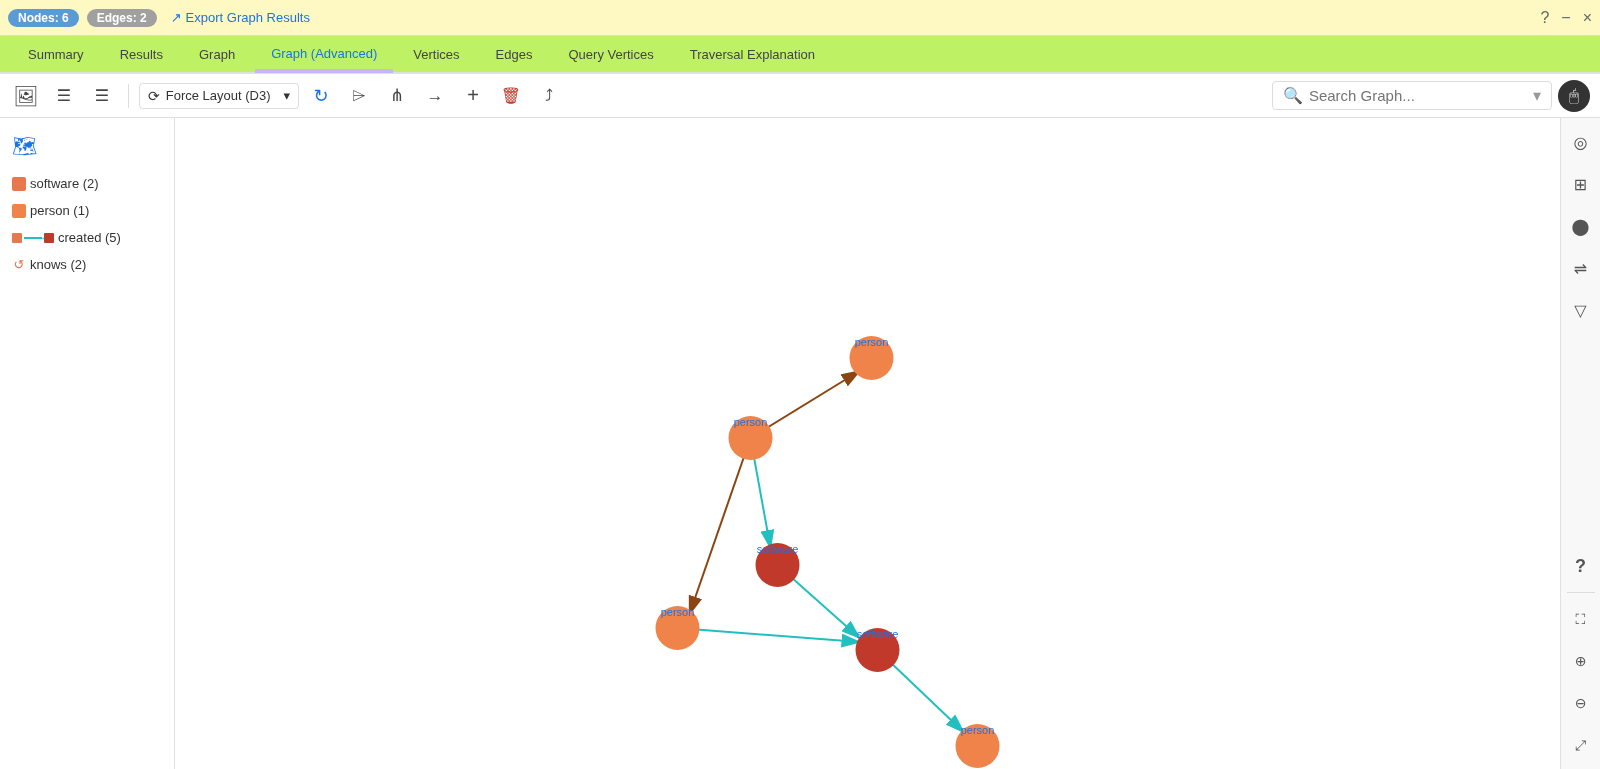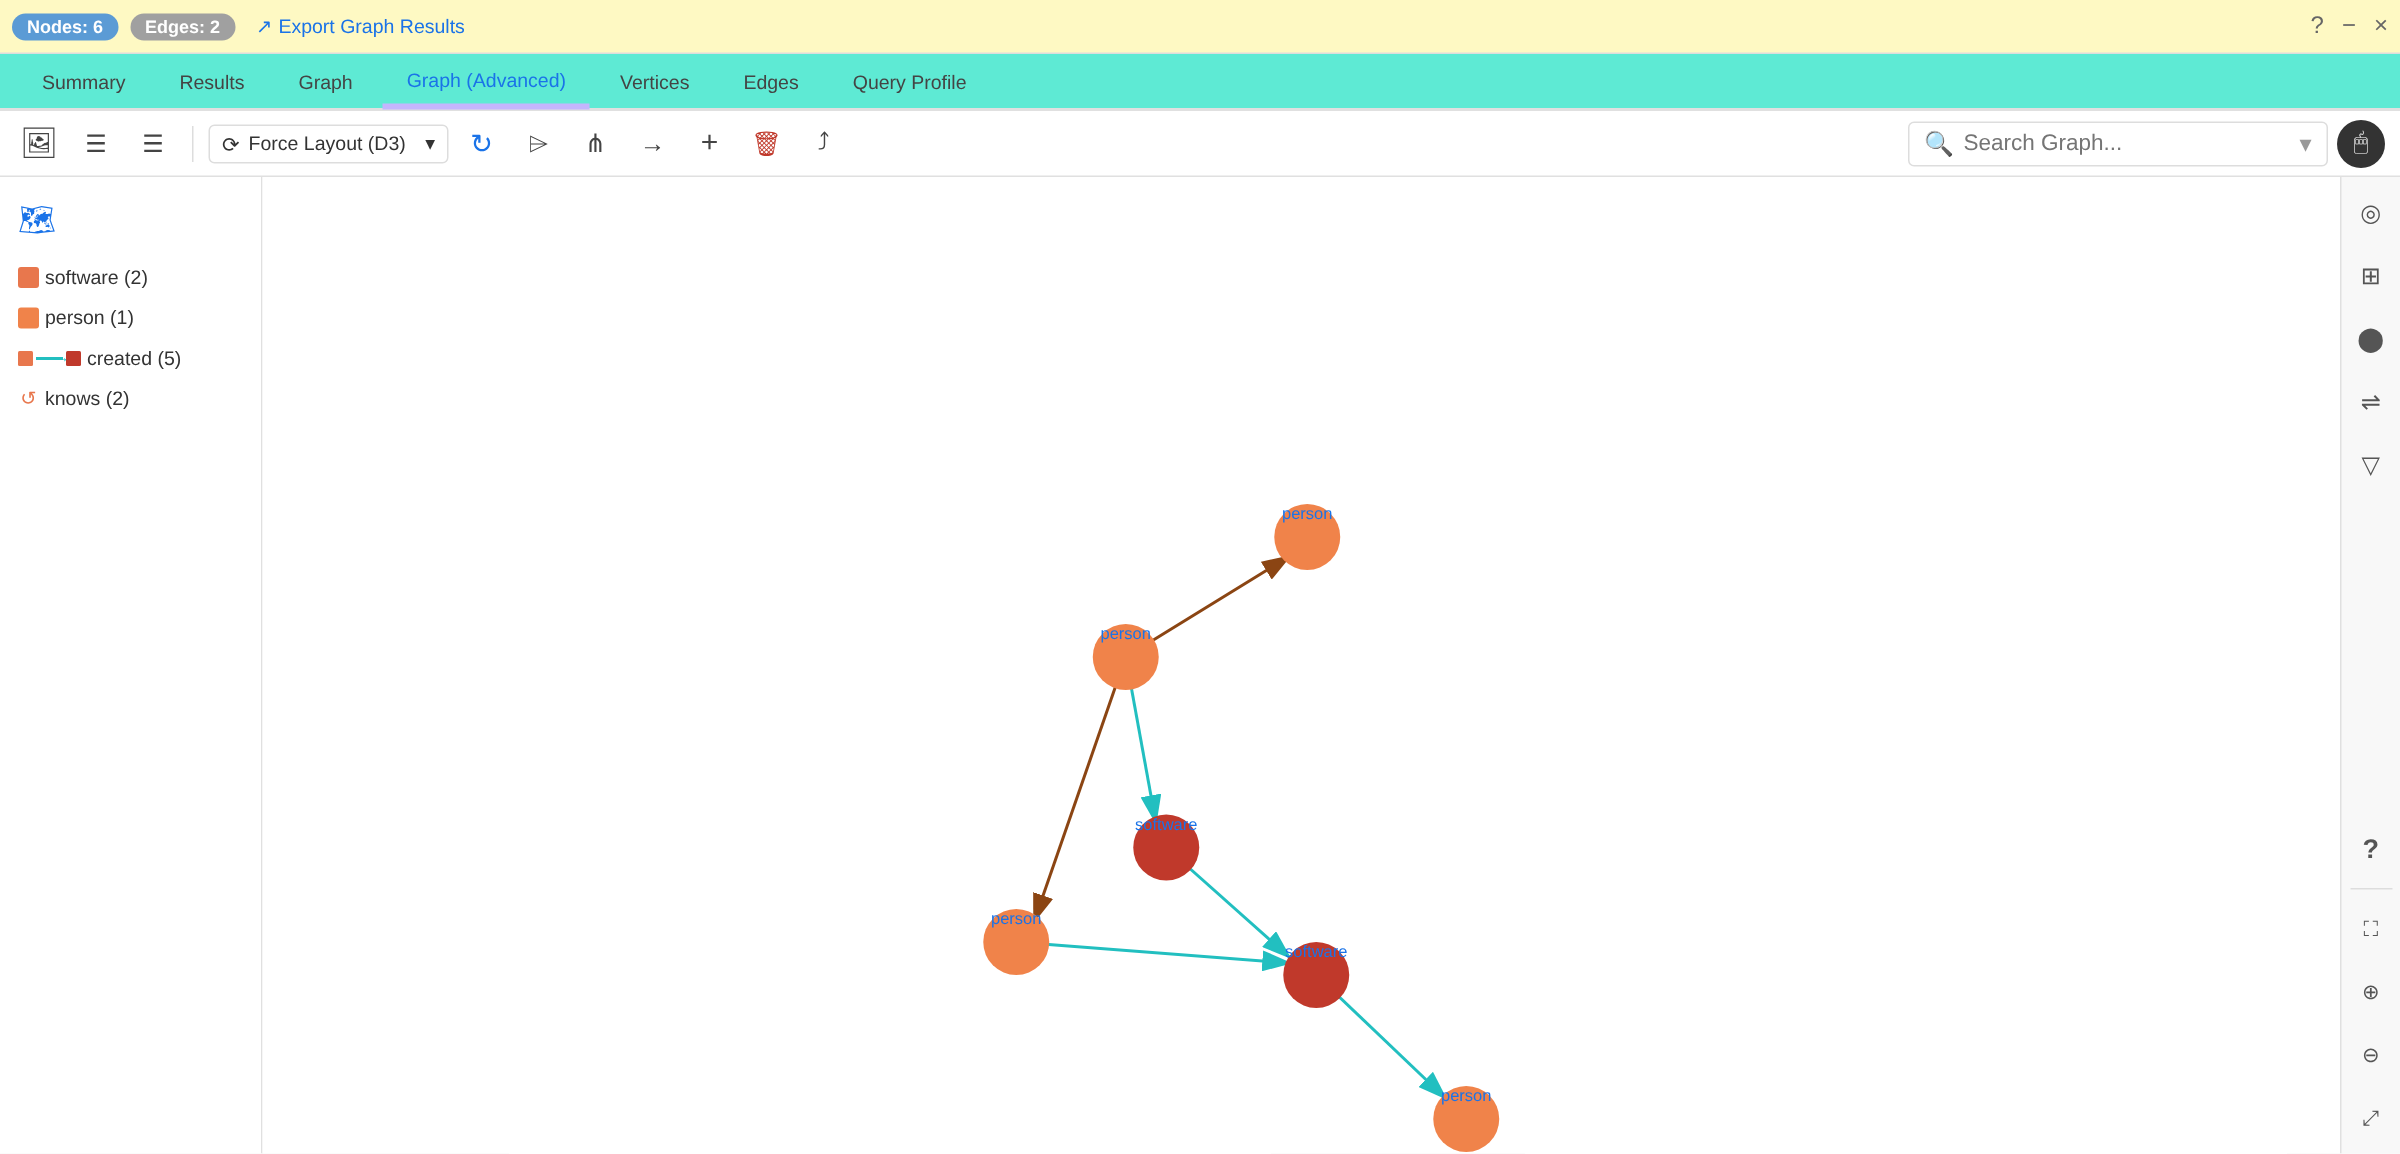--- a/index.html
+++ b/index.html
@@ -20,21 +20,21 @@
       color: #1a73e8; font-size: 13px; border: none; background: none; padding: 2px 6px;
     }
     .top-bar-right {
       margin-left: auto; display: flex; gap: 12px; align-items: center;
     }
     .top-bar-icon { font-size: 16px; color: #666; cursor: pointer; }
 
     
     .tab-bar {
       display: flex; align-items: center; height: 38px;
-      background: #5eead4; border-bottom: 2px solid #e0e0e0; padding: 0 12px; gap: 4px;
+      background: #bef264; border-bottom: 2px solid #e0e0e0; padding: 0 12px; gap: 4px;
     }
     .tab {
       padding: 8px 16px; font-size: 13px; color: #444; cursor: pointer;
       border-bottom: 2px solid transparent; margin-bottom: -2px;
     }
     .tab.active { color: #1a73e8; border-bottom: 4px solid #c4b5fd; font-weight: 500; }
 
     
     .toolbar {
       display: flex; align-items: center; height: 44px;
@@ -138,21 +138,22 @@
   </div>
 </div>
 
 <div class="tab-bar">
   <div class="tab">Summary</div>
   <div class="tab">Results</div>
   <div class="tab">Graph</div>
   <div class="tab active">Graph (Advanced)</div>
   <div class="tab">Vertices</div>
   <div class="tab">Edges</div>
-  <div class="tab">Query Profile</div>
+  <div class="tab">Query Vertices</div>
+  <div class="tab">Traversal Explanation</div>
 </div>
 
 <div class="toolbar">
   <button class="toolbar-btn icon-img">🖼</button>
   <button class="toolbar-btn">☰</button>
   <button class="toolbar-btn">☰</button>
   <div class="toolbar-divider"></div>
   <div class="layout-select">
     <span style="font-size:14px;">⟳</span>
     <span>Force Layout (D3)</span>

